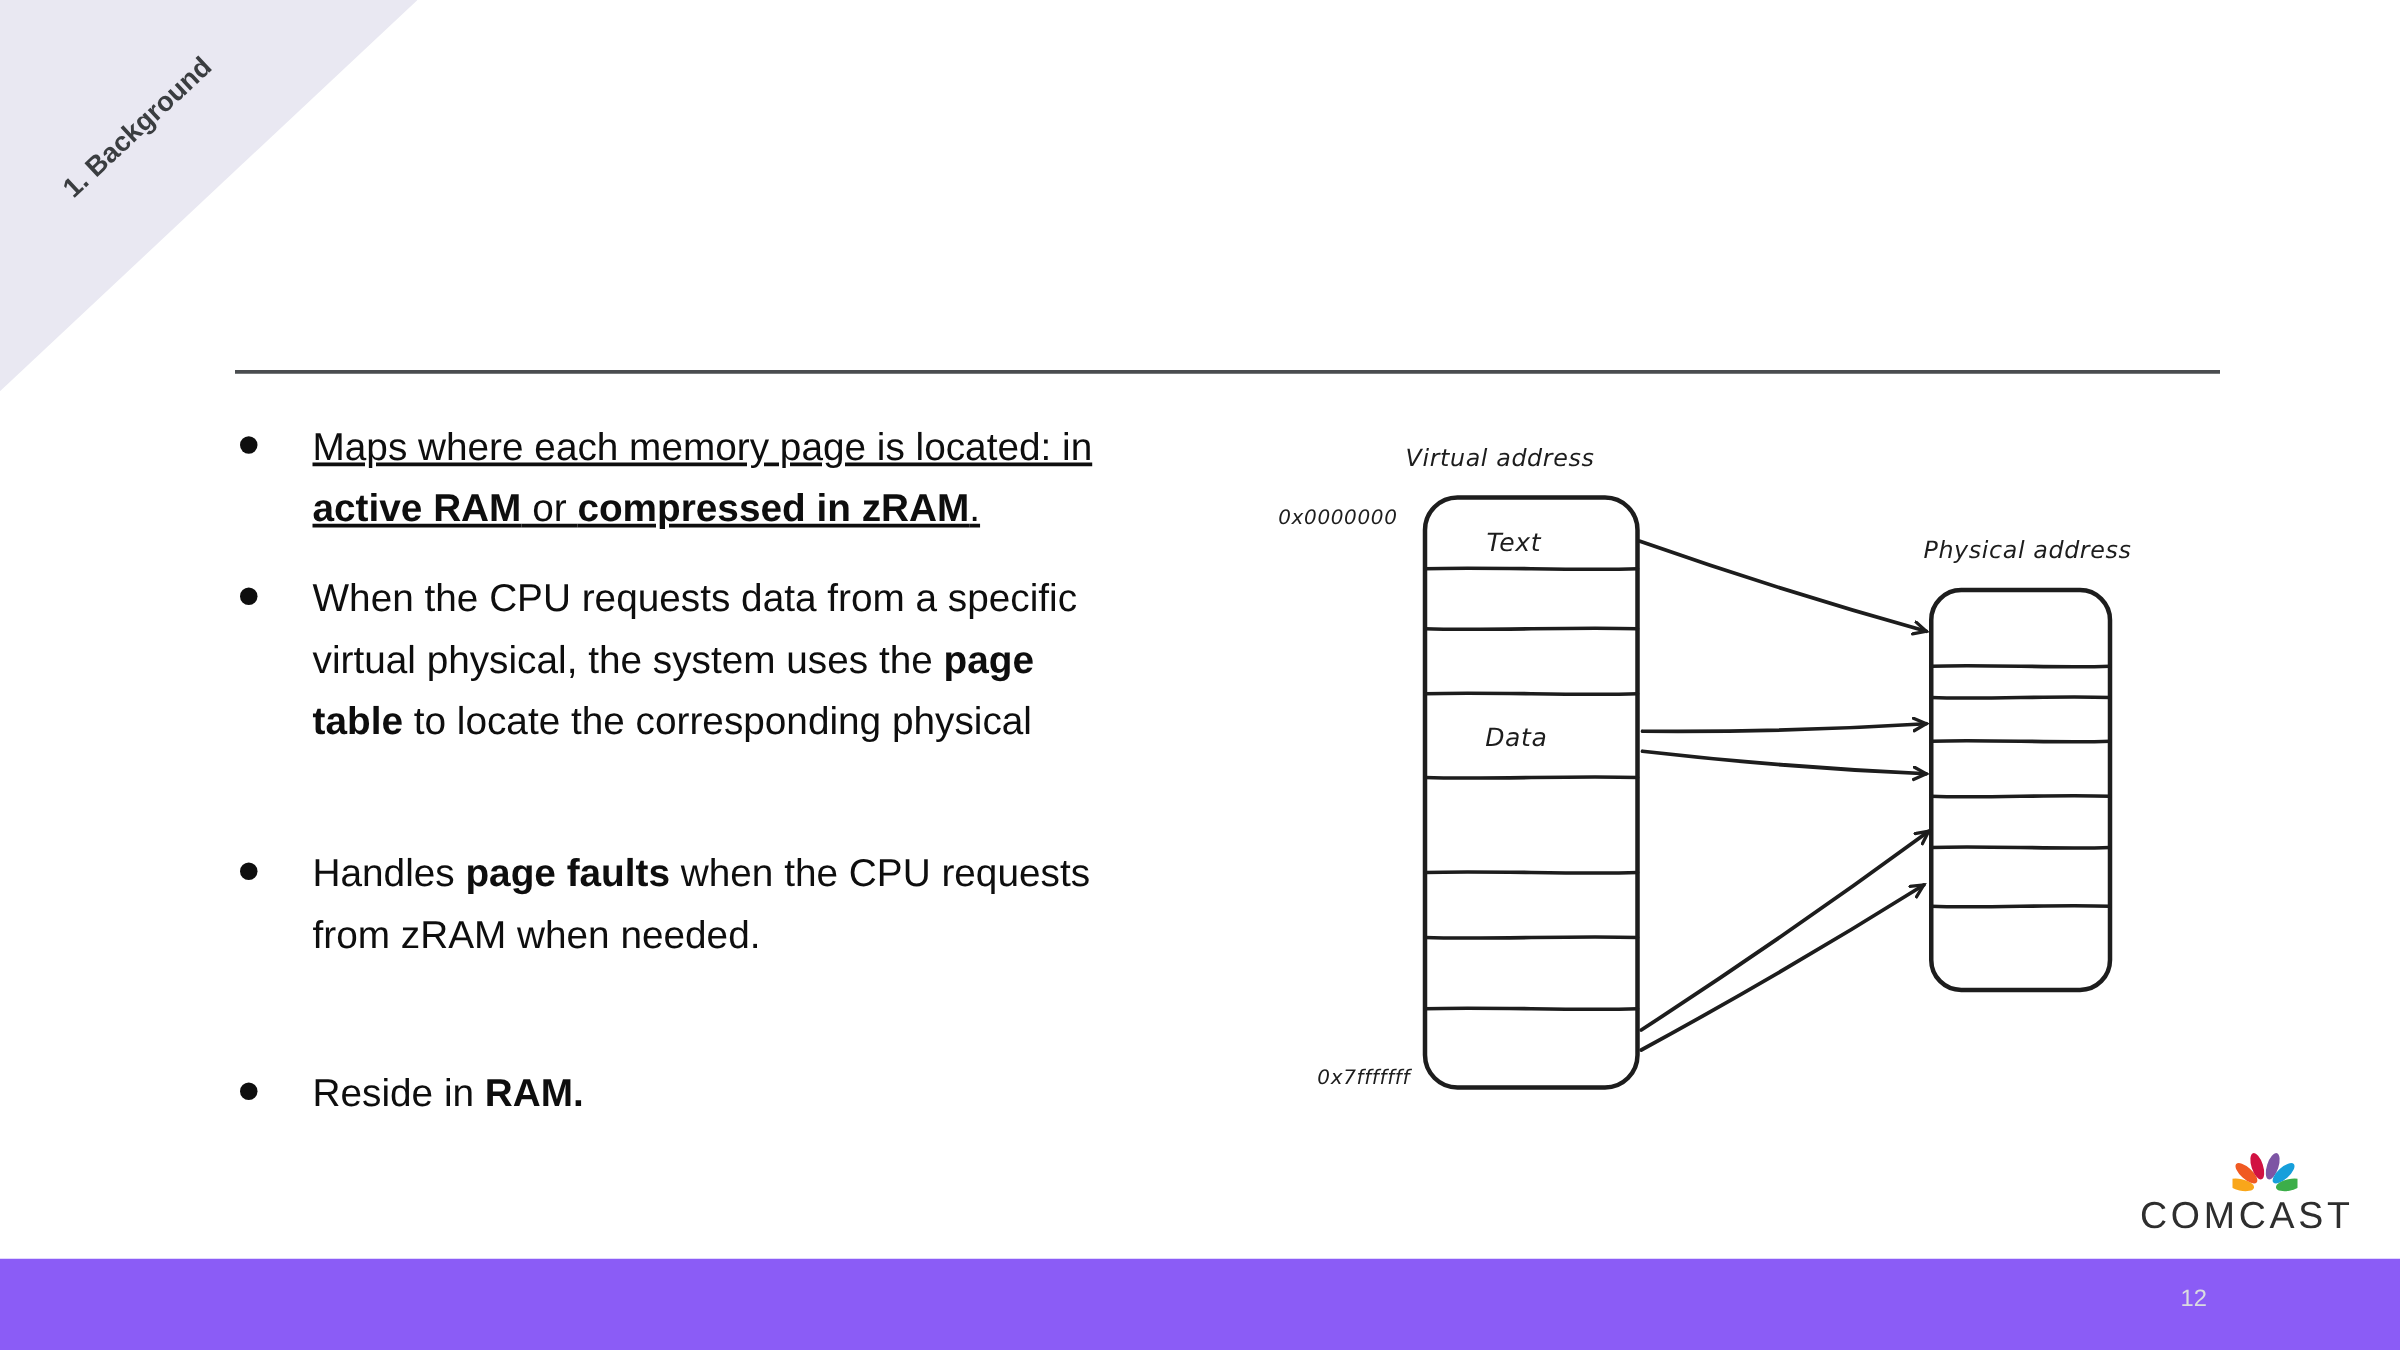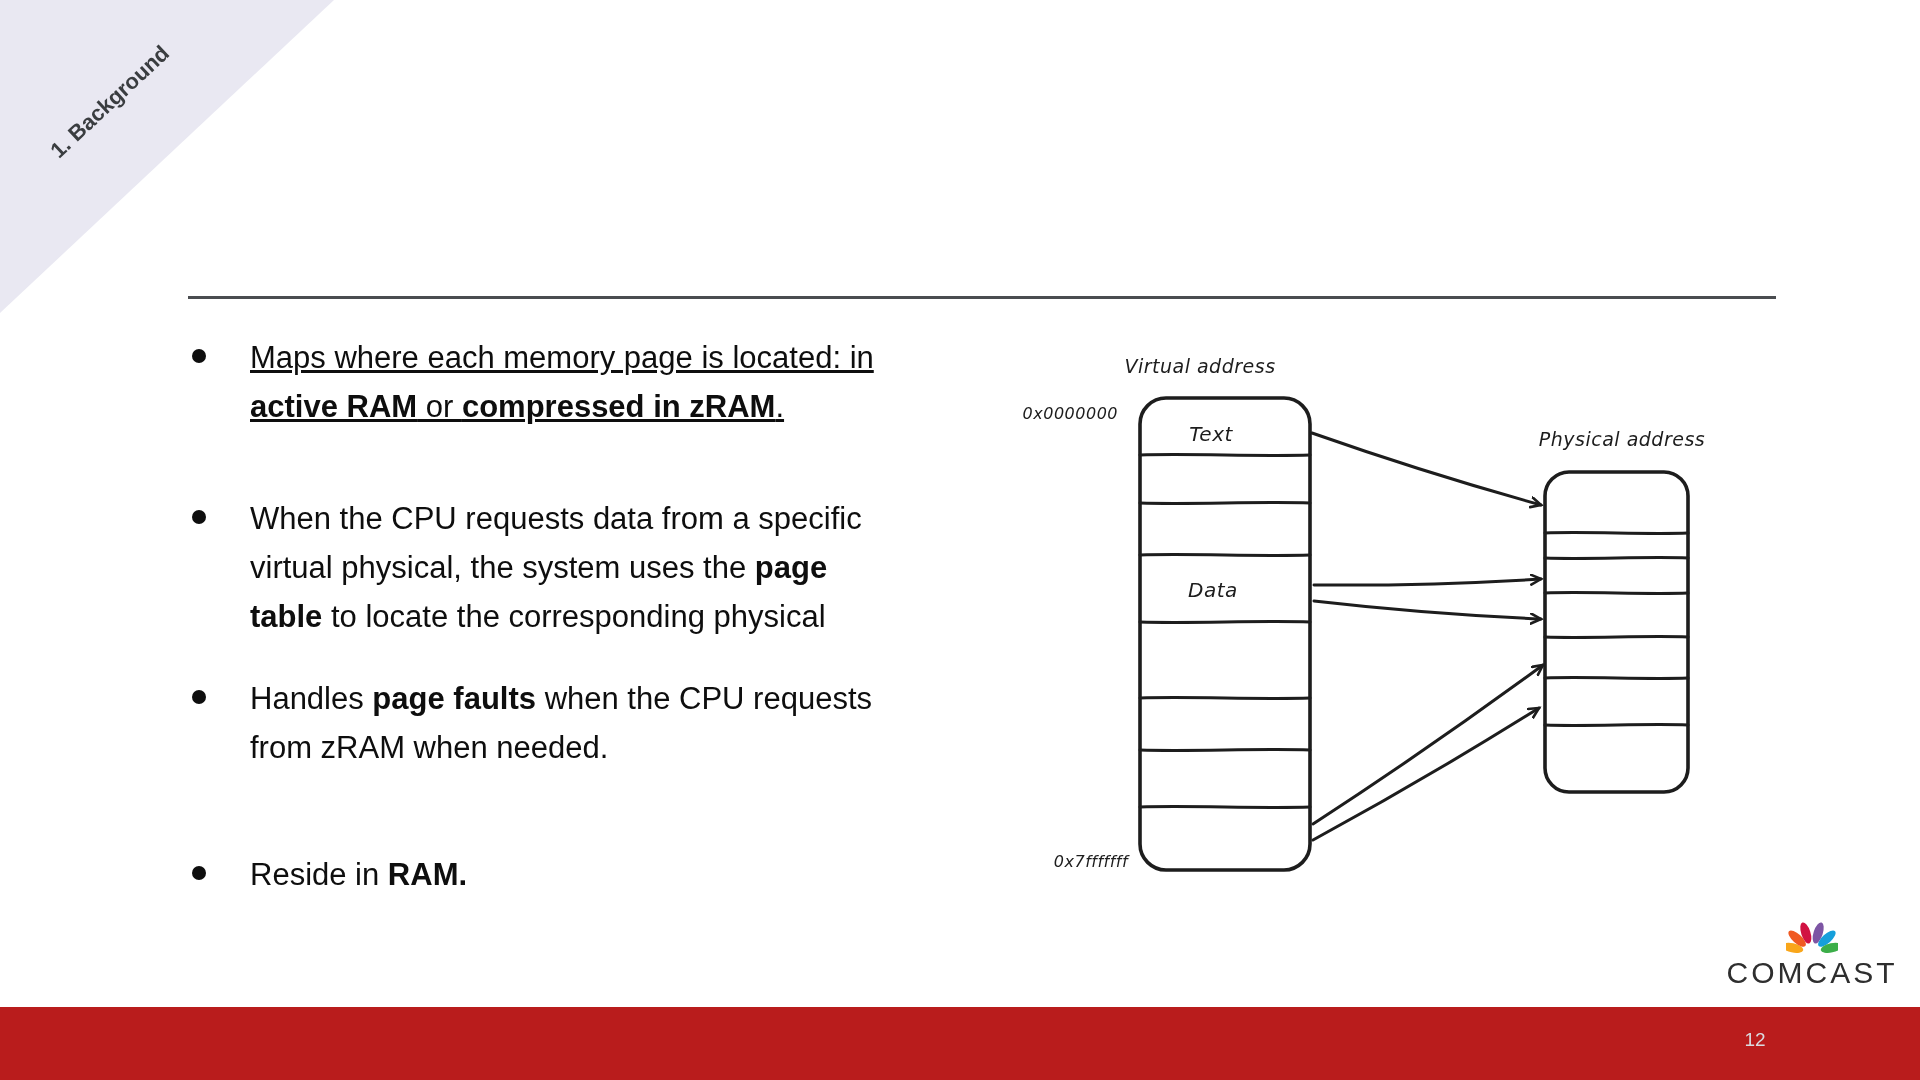--- a/index.html
+++ b/index.html
@@ -44,26 +44,26 @@
   .diagram{position:absolute;left:1000px;top:340px;width:740px;height:560px;}
   .diagram svg{display:block;}
   .dg-label{
     font-family:"DejaVu Sans",sans-serif;font-style:italic;
     fill:#1d1d1d;letter-spacing:.5px;
   }
   
   .logo{position:absolute;left:1712px;top:918px;width:200px;height:80px;}
   .peacock{position:absolute;left:74px;top:0;}
   .brand{
-    position:absolute;left:0;top:38px;width:200px;text-align:center;
+    position:absolute;left:0;top:38px;width:200px;text-align:left;
     font-size:30px;letter-spacing:3px;color:#2e2e2e;font-weight:400;
   }
   
   .footer{
-    position:absolute;left:0;bottom:0;width:1920px;height:73px;background:#b91c1c;
+    position:absolute;left:0;bottom:0;width:1920px;height:73px;background:#8b5cf6;
   }
   .page-num{
     position:absolute;left:1735px;top:22px;width:40px;text-align:center;
     font-size:19px;color:#dadce0;
   }
 </style>
 </head>
 <body>
 
 <div class="slide">
@@ -73,21 +73,21 @@
   </div>
 
   <div class="rule"></div>
 
   <div id="bullets">
       <div class="bullet" style="top: 333px; text-decoration: underline;">
         <span class="dot"></span>
         <div class="line"><span>Maps where each memory page is located: in</span></div>
         <div class="line"><b>active RAM</b><span> or </span><b>compressed in zRAM</b><span>.</span></div>
       </div>
-      <div class="bullet" style="top: 454px; margin-top: 40px;">
+      <div class="bullet" style="top: 454px;">
         <span class="dot"></span>
         <div class="line"><span>When the CPU requests data from a specific</span></div>
         <div class="line"><span>virtual physical, the system uses the </span><b>page</b></div>
         <div class="line"><b>table</b><span> to locate the corresponding physical</span></div>
       </div>
       <div class="bullet" style="top: 674px;">
         <span class="dot"></span>
         <div class="line"><span>Handles </span><b>page faults</b><span> when the CPU requests</span></div>
         <div class="line"><span>from zRAM when needed.</span></div>
       </div>

